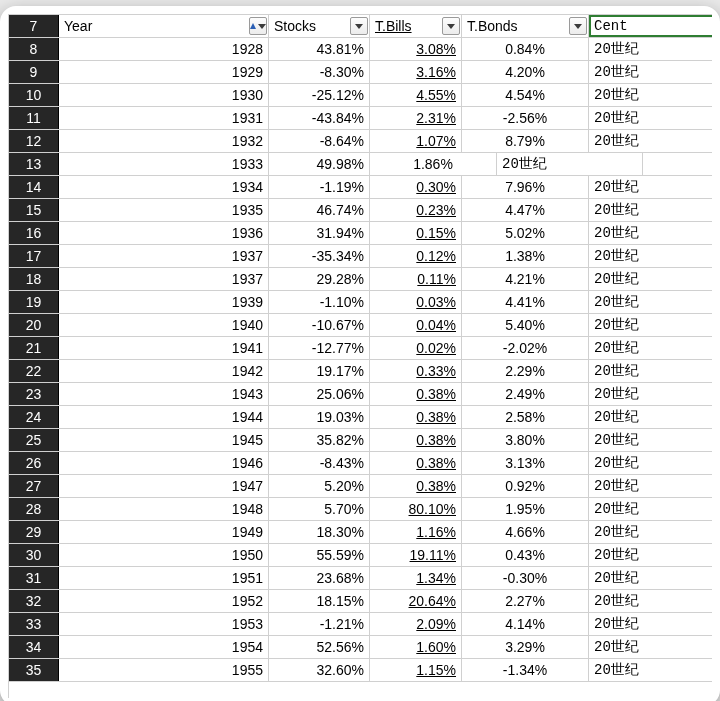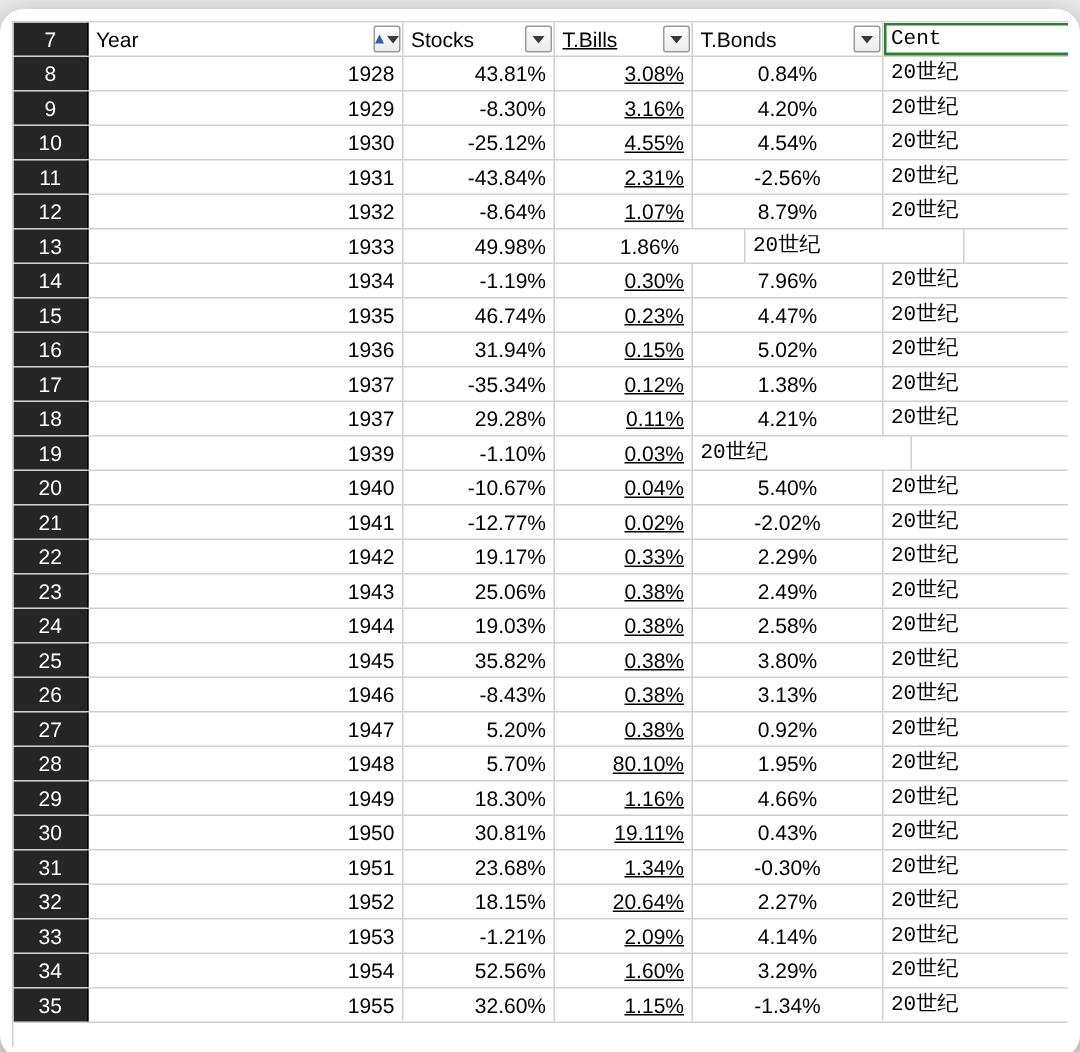--- a/index.html
+++ b/index.html
@@ -248,20 +248,21 @@
           <div class="cell c-stocks">29.28%</div>
           <div class="cell c-tbills">0.11%</div>
           <div class="cell c-tbonds">4.21%</div>
           <div class="cell c-cent">20世纪</div>
         </div>
         <div class="row data-row">
           <div class="cell row-header">19</div>
           <div class="cell c-year">1939</div>
           <div class="cell c-stocks">-1.10%</div>
           <div class="cell c-tbills">0.03%</div>
+          <div class="cell c-tbonds">4.41%</div>
           <div class="cell c-cent">20世纪</div>
         </div>
         <div class="row data-row">
           <div class="cell row-header">20</div>
           <div class="cell c-year">1940</div>
           <div class="cell c-stocks">-10.67%</div>
           <div class="cell c-tbills">0.04%</div>
           <div class="cell c-tbonds">5.40%</div>
           <div class="cell c-cent">20世纪</div>
         </div>
@@ -333,21 +334,21 @@
           <div class="cell row-header">29</div>
           <div class="cell c-year">1949</div>
           <div class="cell c-stocks">18.30%</div>
           <div class="cell c-tbills">1.16%</div>
           <div class="cell c-tbonds">4.66%</div>
           <div class="cell c-cent">20世纪</div>
         </div>
         <div class="row data-row">
           <div class="cell row-header">30</div>
           <div class="cell c-year">1950</div>
-          <div class="cell c-stocks">30.81%</div>
+          <div class="cell c-stocks">55.59%</div>
           <div class="cell c-tbills">19.11%</div>
           <div class="cell c-tbonds">0.43%</div>
           <div class="cell c-cent">20世纪</div>
         </div>
         <div class="row data-row">
           <div class="cell row-header">31</div>
           <div class="cell c-year">1951</div>
           <div class="cell c-stocks">23.68%</div>
           <div class="cell c-tbills">1.34%</div>
           <div class="cell c-tbonds">-0.30%</div>

